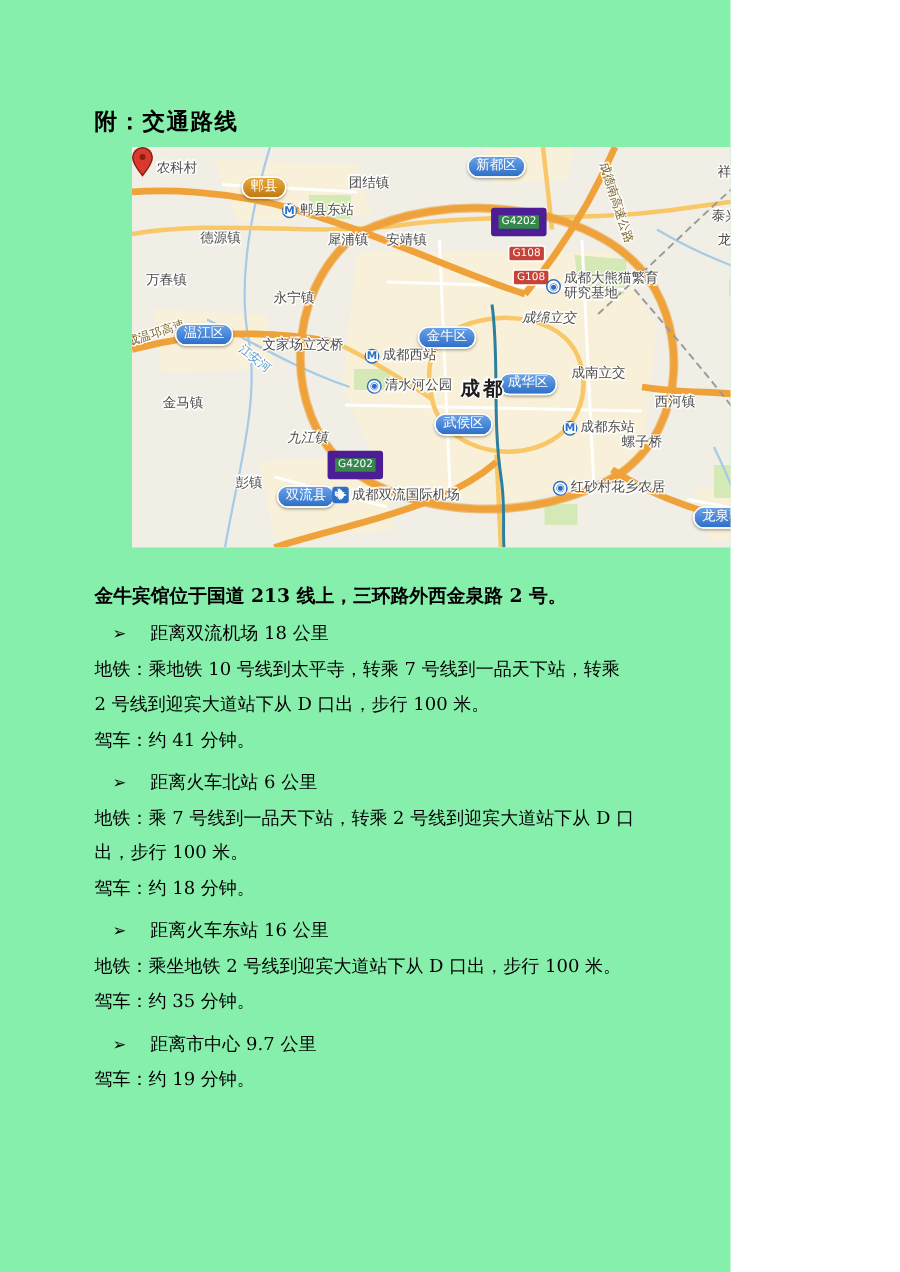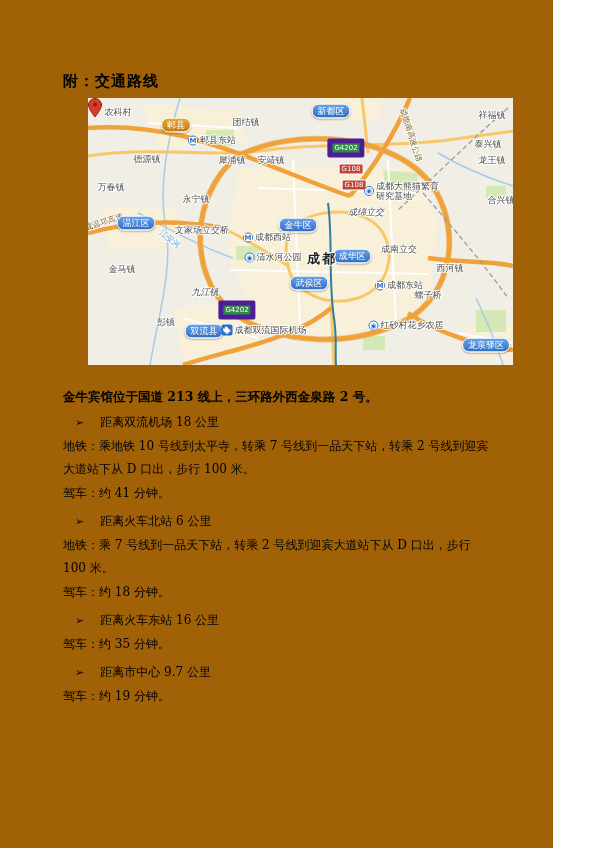--- a/index.html
+++ b/index.html
@@ -1,16 +1,16 @@
 <!DOCTYPE html>
 <html><head>
 <meta charset="utf-8">
 <style>
   html,body{margin:0;padding:0;background:#fff;}
-  .page{position:relative;width:553px;height:848px;background:#a16207;overflow:hidden;
+  .page{position:relative;width:487px;height:848px;background:#86efac;overflow:hidden;
         font-family:"DejaVu Serif","Liberation Serif",serif;color:#000;}
   .doc-title{margin:72px 0 0 63px;font-family:"DejaVu Sans","Liberation Sans",sans-serif;
              font-weight:bold;font-size:15px;letter-spacing:1px;}
   
   .map-wrap{position:relative;margin:7px 0 0 88px;width:425px;height:267px;
             background:#f1eee6;overflow:hidden;font-family:"DejaVu Sans","Liberation Sans",sans-serif;}
   .map-wrap svg{position:absolute;left:0;top:0;z-index:1;}
   .map-labels{position:absolute;left:0;top:0;width:100%;height:100%;z-index:3;}
   .ml{position:absolute;transform:translate(-50%,-50%);white-space:nowrap;z-index:3;}
   .halo{text-shadow:-1px 0 0 #fff,1px 0 0 #fff,0 -1px 0 #fff,0 1px 0 #fff,1px 1px 0 #fff,-1px -1px 0 #fff;}
@@ -197,20 +197,21 @@
       <div class="route-head">
         <span class="arrow">➢</span>
         <span>距离火车北站 6 公里</span>
       </div>
       <p class="route-line">地铁：乘 7 号线到一品天下站，转乘 2 号线到迎宾大道站下从 D 口出，步行 100 米。</p>
       <p class="route-line">驾车：约 18 分钟。</p>
       <div class="route-head">
         <span class="arrow">➢</span>
         <span>距离火车东站 16 公里</span>
       </div>
+      <p class="route-line">地铁：乘坐地铁 2 号线到迎宾大道站下从 D 口出，步行 100 米。</p>
       <p class="route-line">驾车：约 35 分钟。</p>
       <div class="route-head">
         <span class="arrow">➢</span>
         <span>距离市中心 9.7 公里</span>
       </div>
       <p class="route-line">驾车：约 19 分钟。</p>
     </div>
 
 </div>
 

